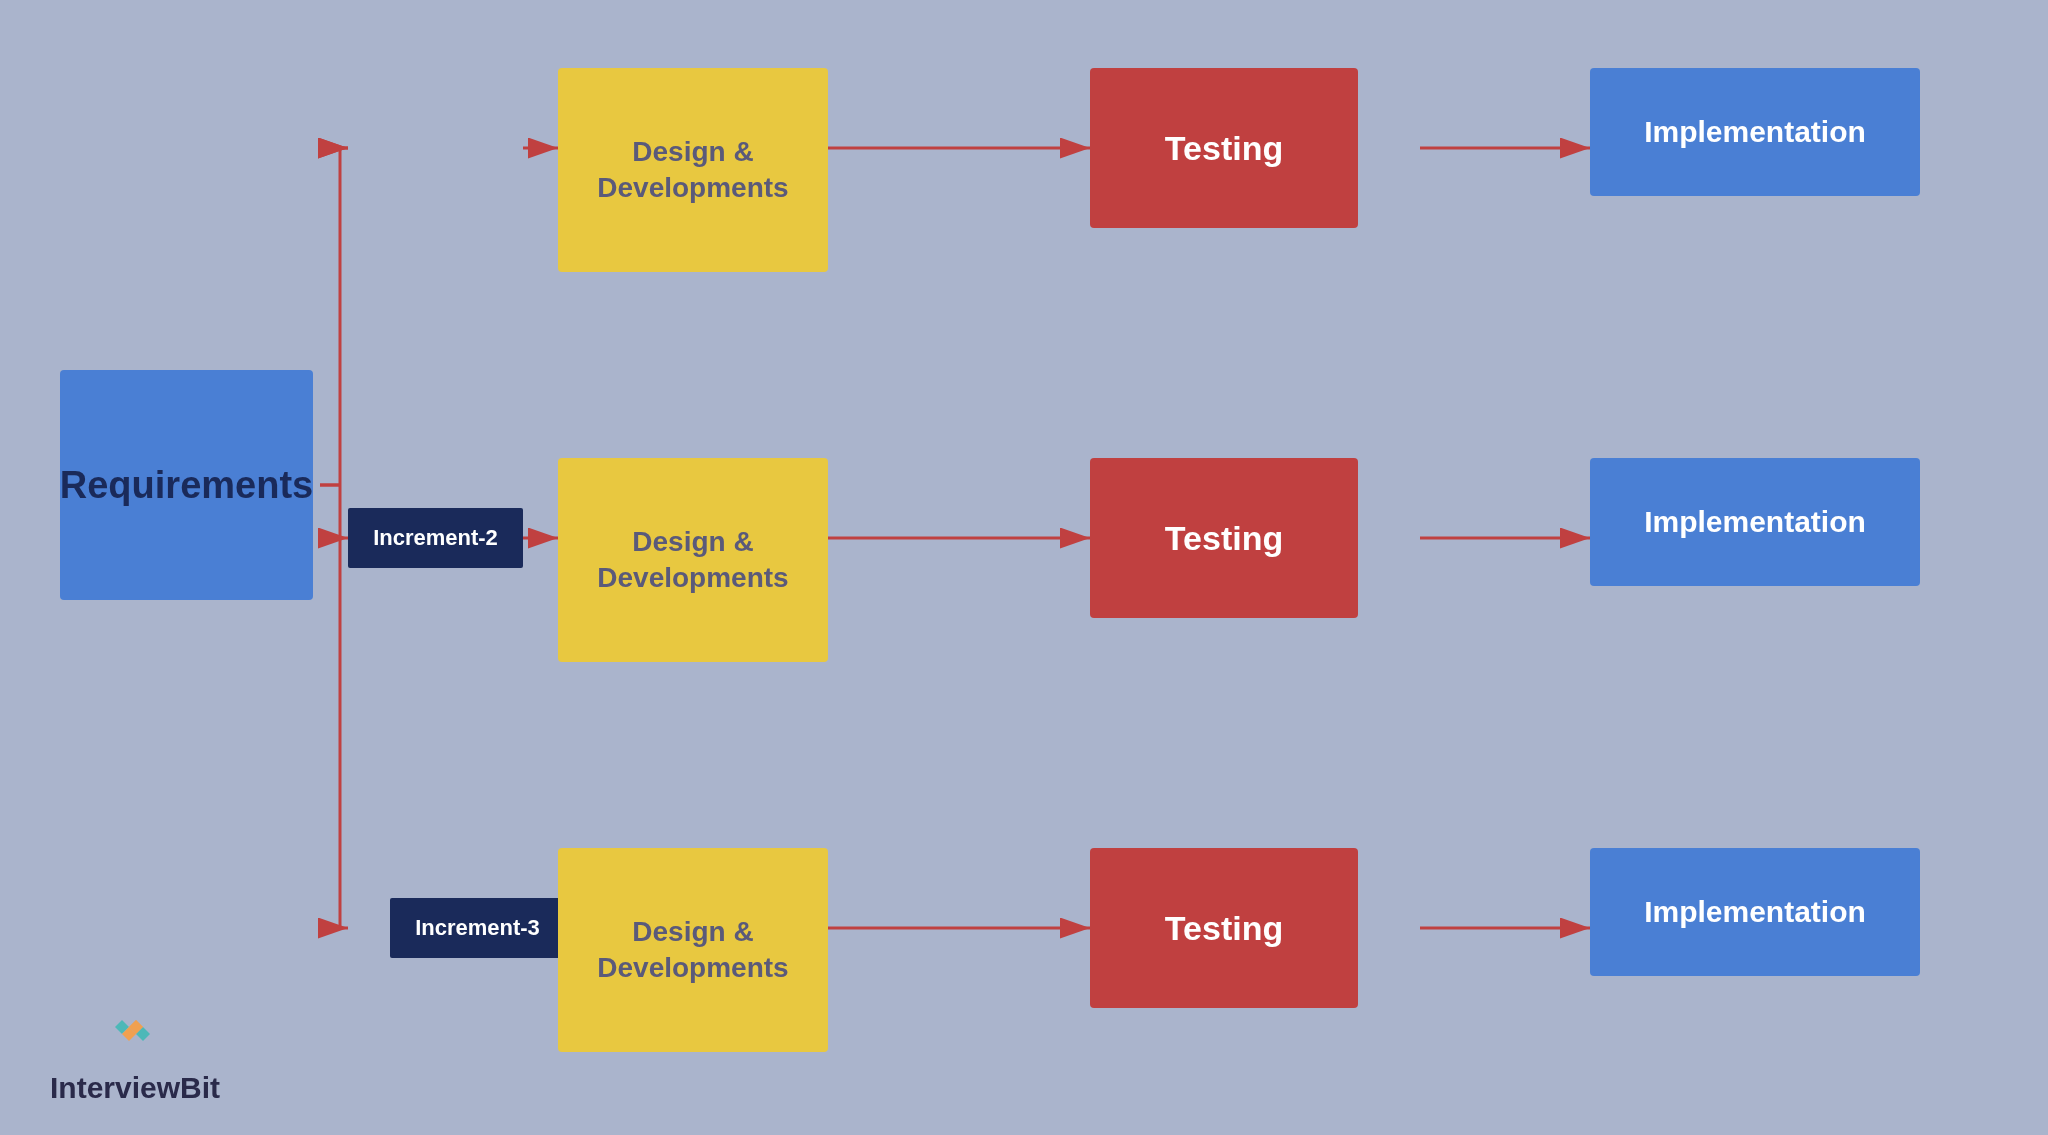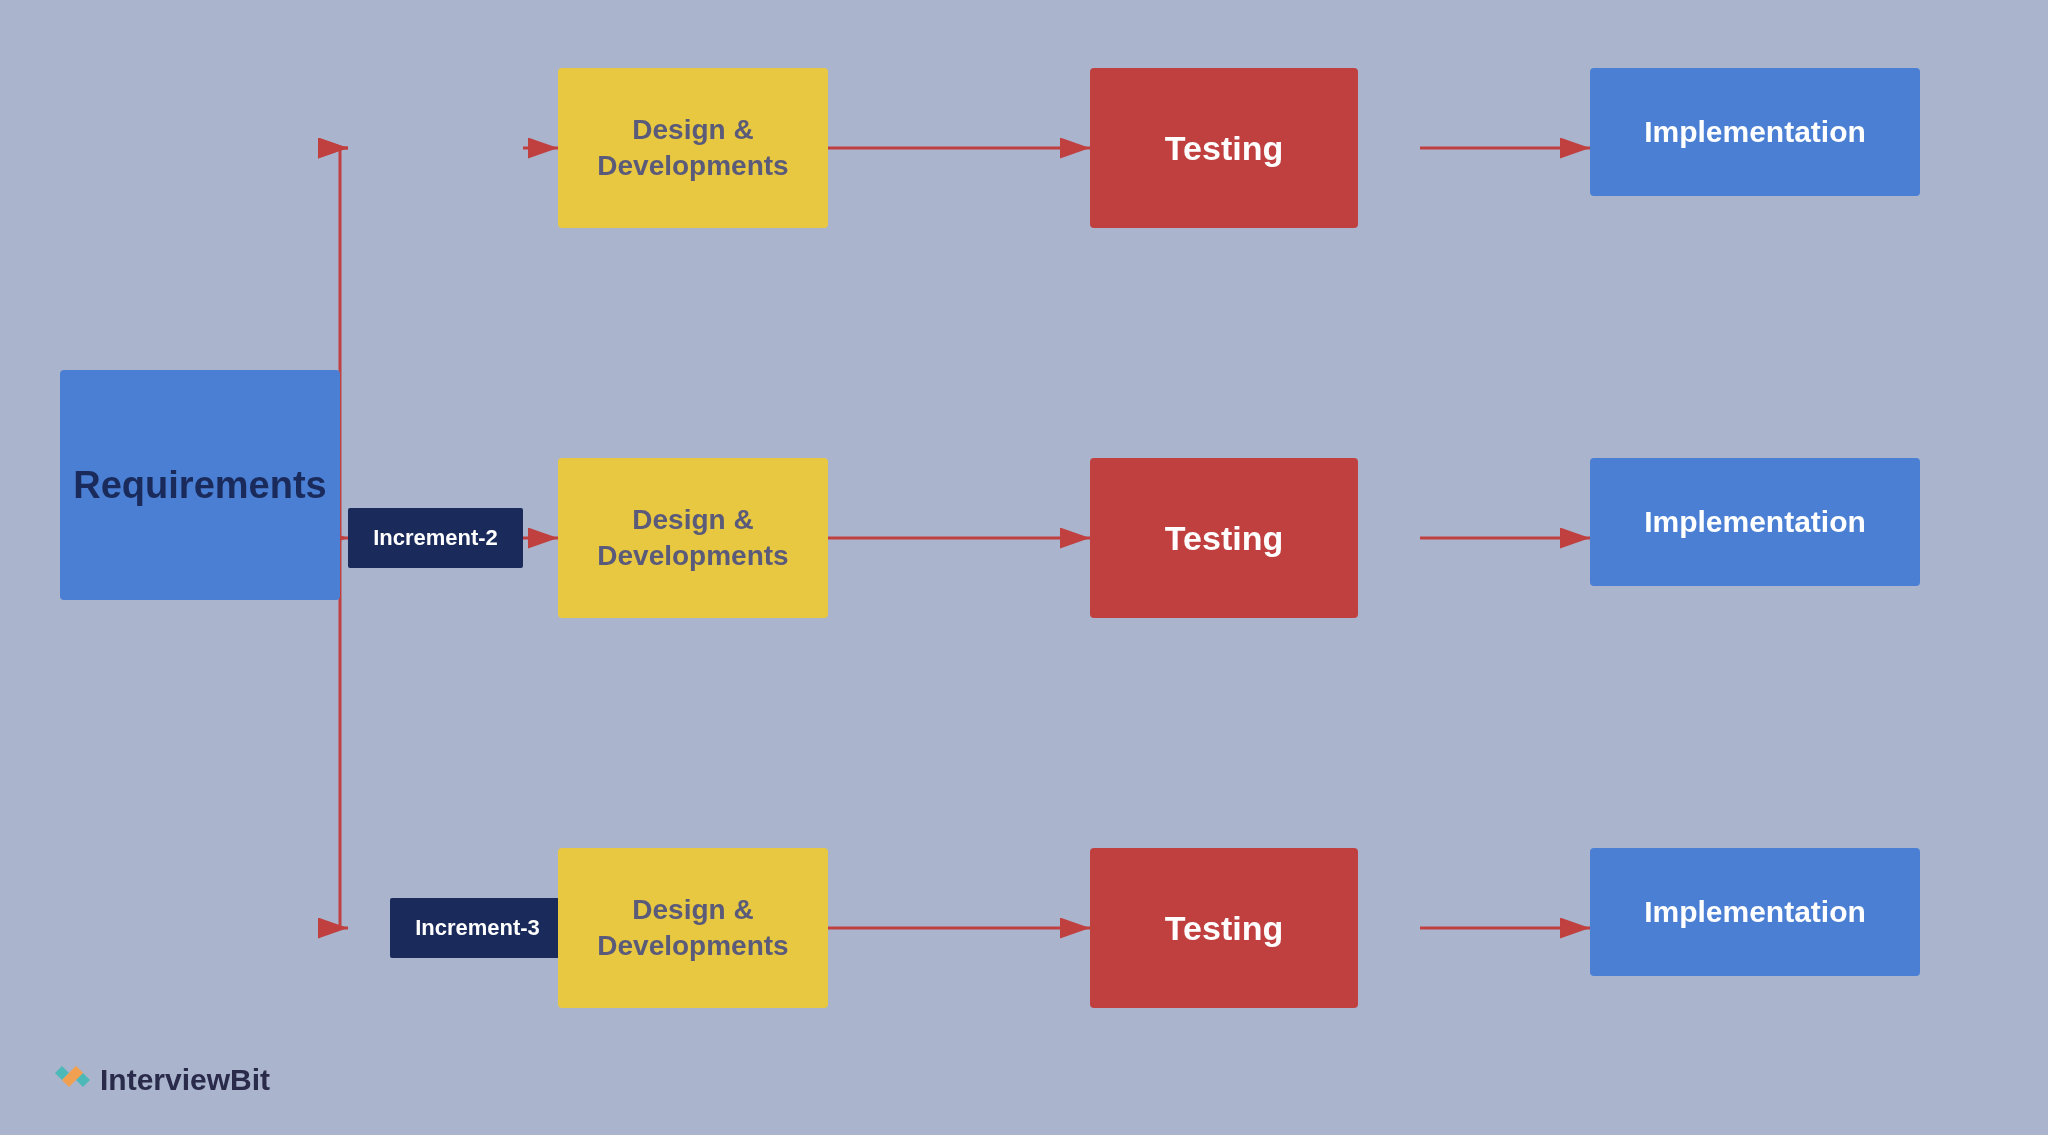--- a/index.html
+++ b/index.html
@@ -17,21 +17,21 @@
       width: 100%;
       height: 100%;
       position: relative;
     }
 
     
     .requirements-box {
       position: absolute;
       left: 60px;
       top: 370px;
-      width: 280px;
+      width: 253px;
       height: 230px;
       background-color: #4a7fd4;
       display: flex;
       align-items: center;
       justify-content: center;
       border-radius: 4px;
     }
 
     .requirements-label {
       color: #1a2a5a;
@@ -60,21 +60,21 @@
     }
 
     .increment-1 { left: 348px; top: 118px; }
     .increment-2 { left: 348px; top: 508px; }
     .increment-3 { left: 348px; top: 898px; margin-left: 42px; }
 
     
     .design-box {
       position: absolute;
       width: 270px;
-      height: 160px;
+      height: 204px;
       background-color: #e8c840;
       display: flex;
       align-items: center;
       justify-content: center;
       border-radius: 4px;
     }
 
     .design-label {
       color: #5a5a7a;
       font-size: 28px;
@@ -143,21 +143,22 @@
       pointer-events: none;
     }
 
     
     .logo-container {
       position: absolute;
       bottom: 30px;
       left: 50px;
       display: flex;
       align-items: center;
-      gap: 0;
+      gap: 12px;
+      flex-direction: column;
     }
 
     .logo-icon {
       width: 50px;
       height: 50px;
     }
 
     .logo-text {
       font-size: 30px;
       font-weight: bold;

